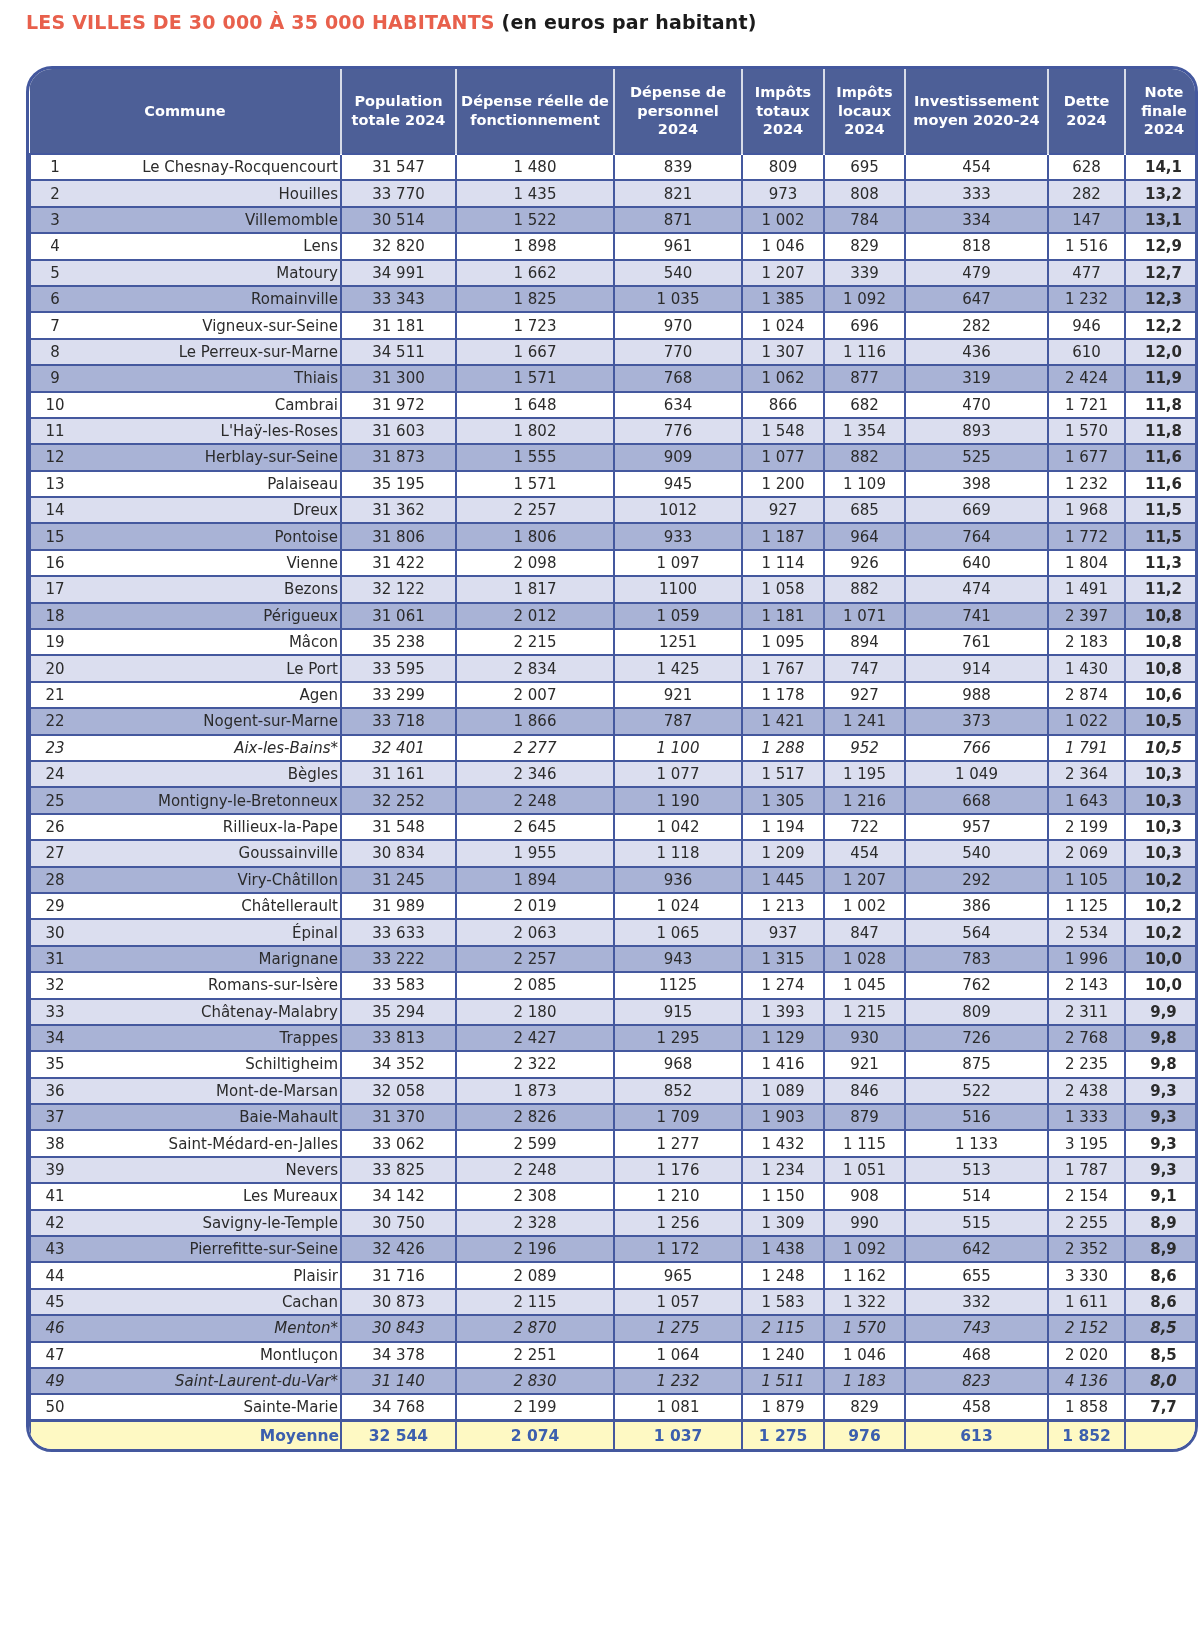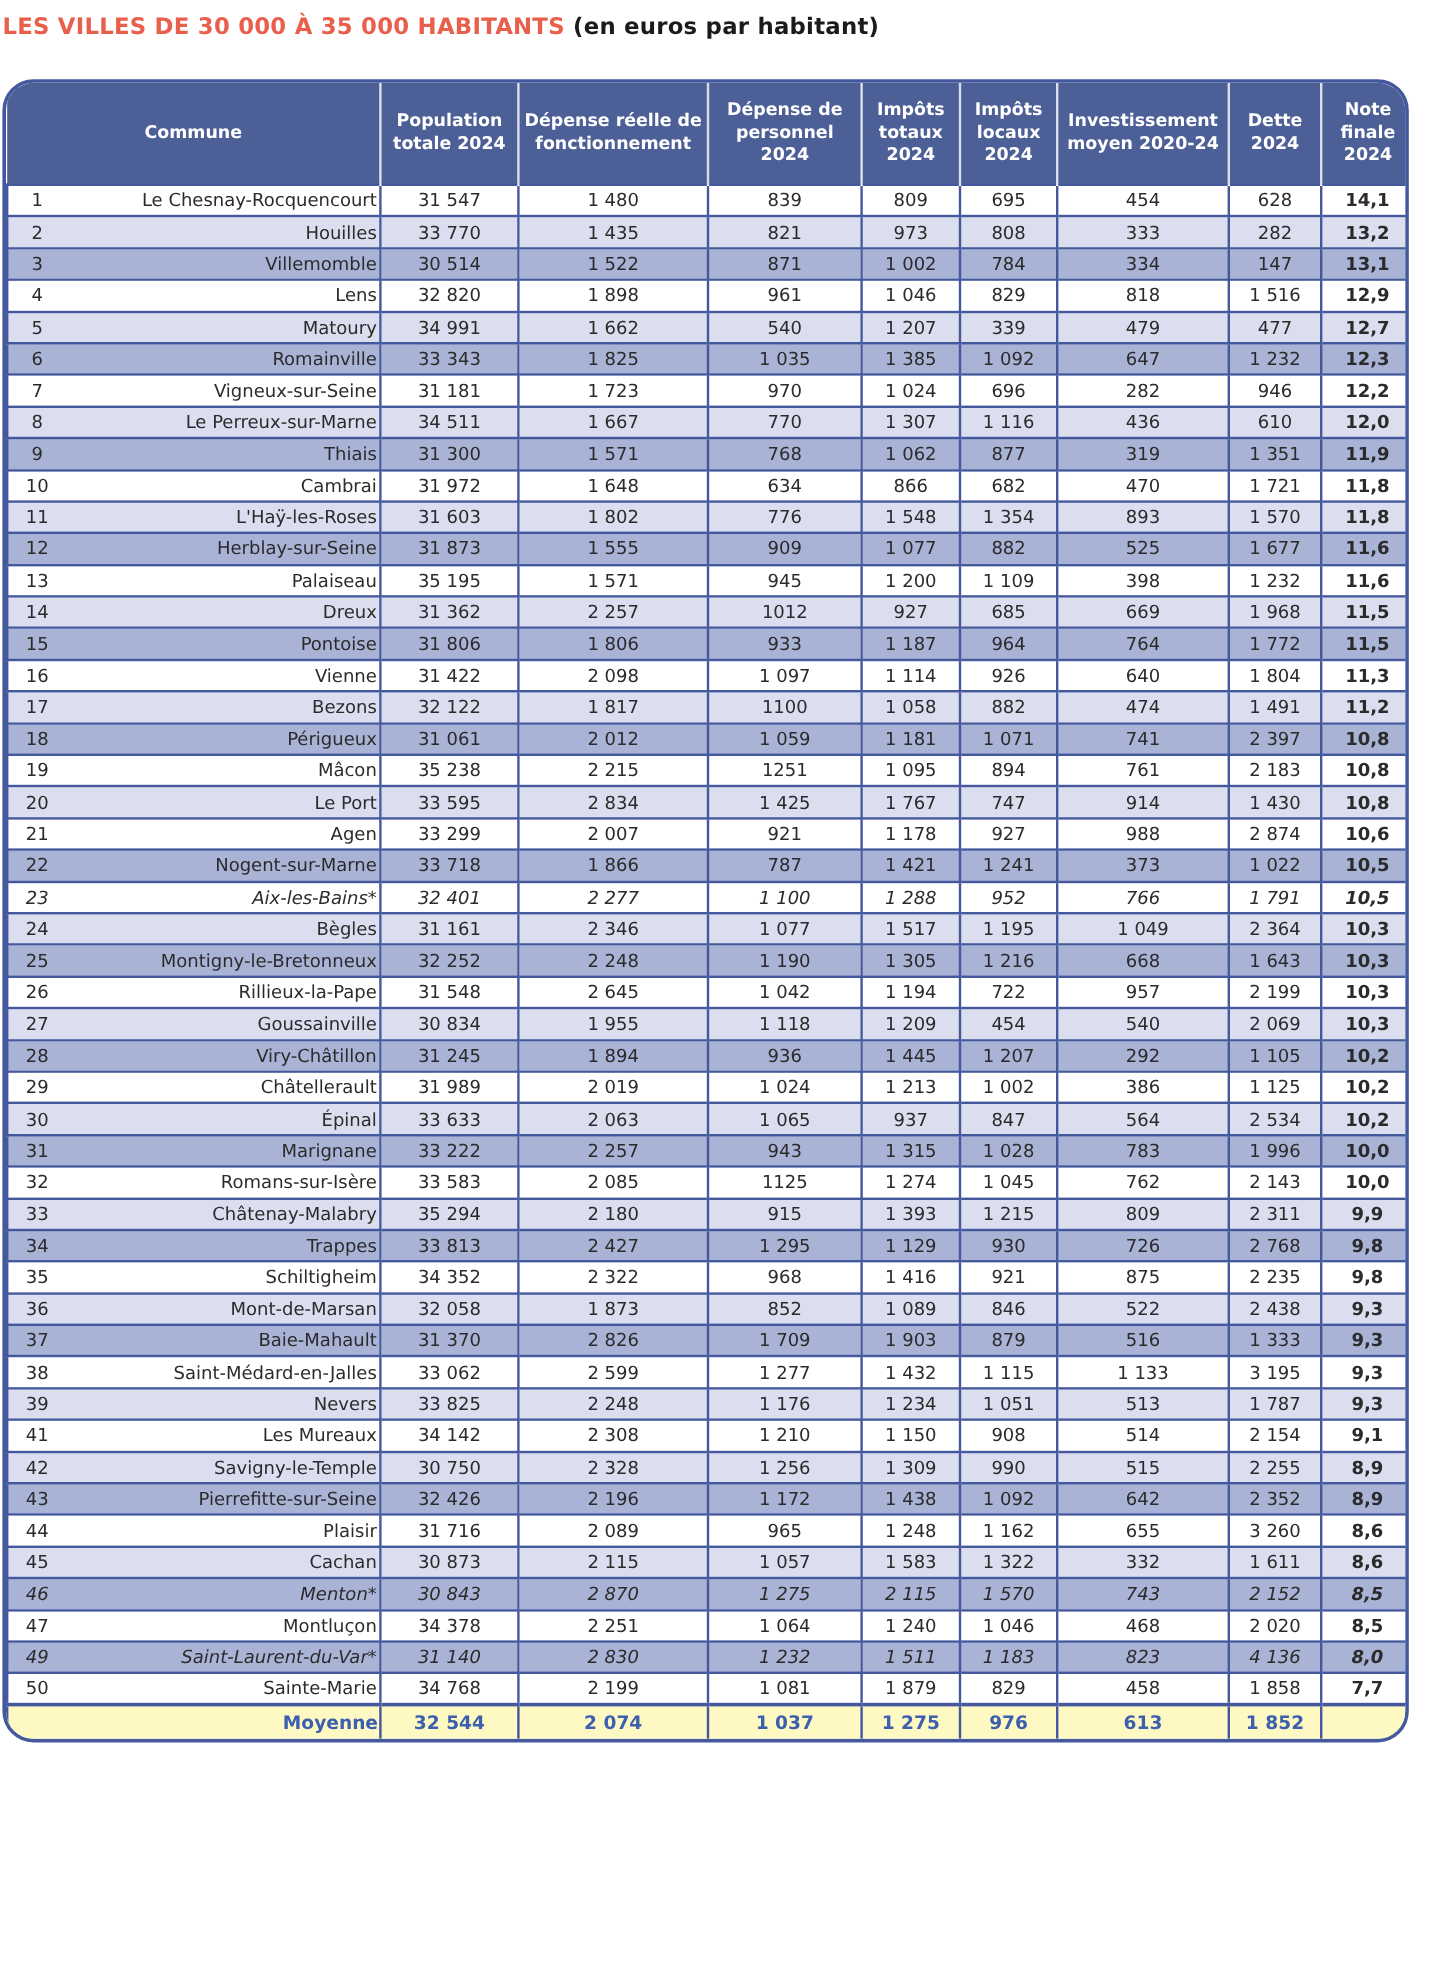--- a/index.html
+++ b/index.html
@@ -10,21 +10,21 @@
     --mid:#A9B3D6;
     --moyenne:#3C5FAE;
     --ink:#2B2B2B;
   }
   *{box-sizing:border-box;}
   html,body{margin:0;padding:0;}
   body{
     width:1200px;height:1641px;overflow:hidden;background:#fff;
     font-family:"DejaVu Sans","Liberation Sans",sans-serif;color:var(--ink);
   }
-  .page{padding:10px 14px 0 2px;}
+  .page{padding:10px 14px 0 26px;}
   .title{font-size:19px;font-weight:bold;letter-spacing:.2px;line-height:24px;color:#1b1b1b;}
   .title .red{color:var(--title-red);}
   .table-wrap{
     margin-top:32px;width:1172px;
     border:3px solid var(--border);border-radius:26px;overflow:hidden;
     background:#fff;
   }
   table{border-collapse:collapse;width:100%;table-layout:fixed;}
   thead th{
     background:var(--header-bg);color:#fff;font-weight:bold;
@@ -219,21 +219,21 @@
                 <span class="rank">9</span>
                 <span class="cname">Thiais</span>
               </div>
             </td>
             <td>31 300</td>
             <td>1 571</td>
             <td>768</td>
             <td>1 062</td>
             <td>877</td>
             <td>319</td>
-            <td>1 351</td>
+            <td>2 424</td>
             <td class="note">11,9</td>
           </tr>
           <tr class="tint-white">
             <td>
               <div class="commune-flex">
                 <span class="rank">10</span>
                 <span class="cname">Cambrai</span>
               </div>
             </td>
             <td>31 972</td>
@@ -763,21 +763,21 @@
                 <span class="rank">44</span>
                 <span class="cname">Plaisir</span>
               </div>
             </td>
             <td>31 716</td>
             <td>2 089</td>
             <td>965</td>
             <td>1 248</td>
             <td>1 162</td>
             <td>655</td>
-            <td>3 260</td>
+            <td>3 330</td>
             <td class="note">8,6</td>
           </tr>
           <tr class="tint-light">
             <td>
               <div class="commune-flex">
                 <span class="rank">45</span>
                 <span class="cname">Cachan</span>
               </div>
             </td>
             <td>30 873</td>

